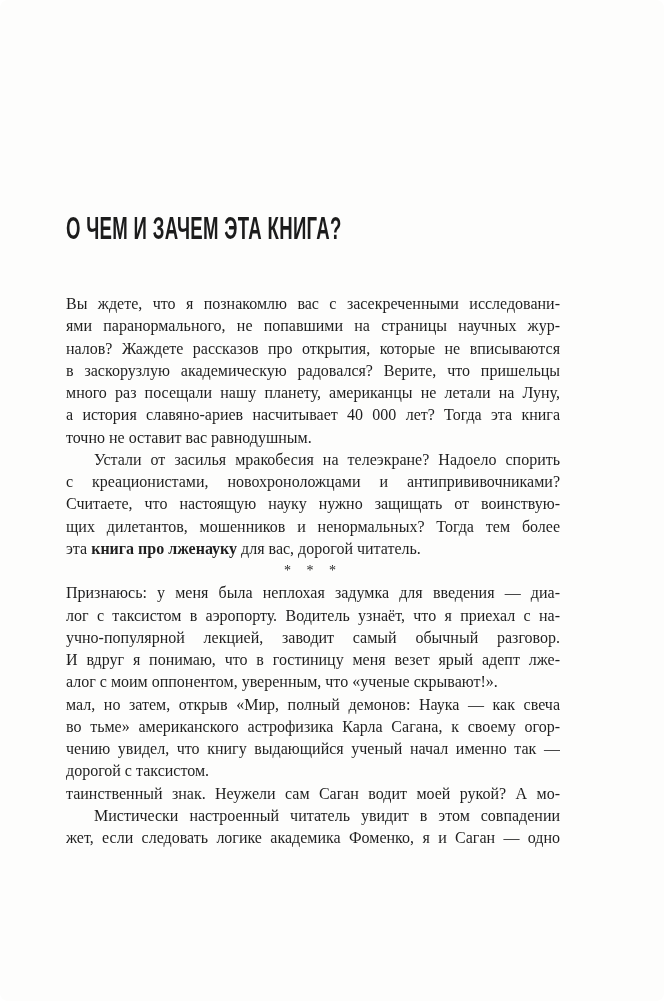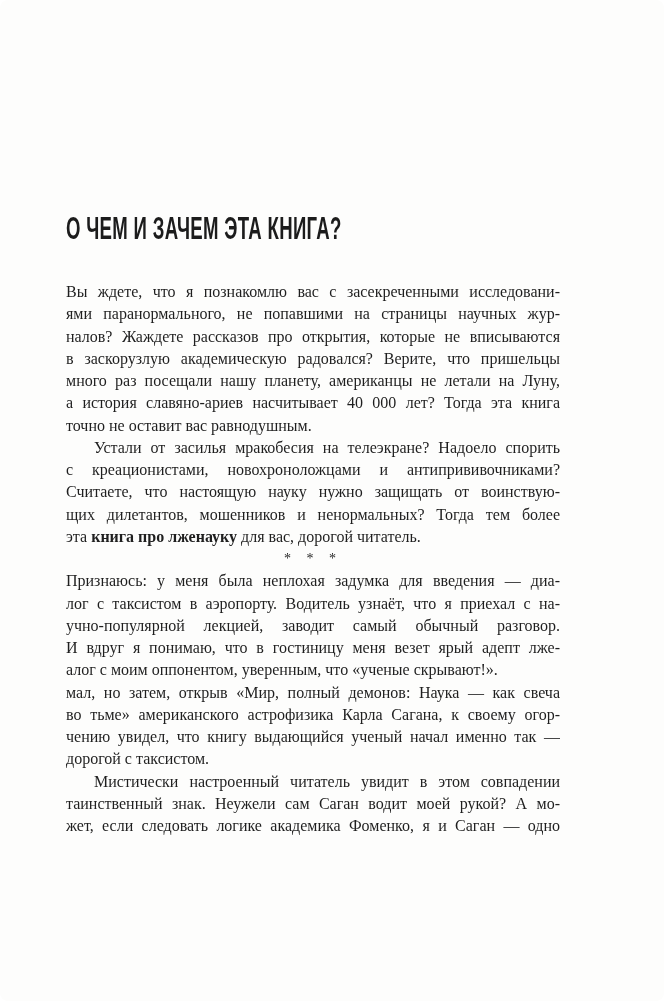--- a/index.html
+++ b/index.html
@@ -31,21 +31,21 @@
     line-height: 33px;
     color: #1c1c1c;
     white-space: nowrap;
     transform: scaleX(0.60);
     transform-origin: 0 0;
     letter-spacing: 0.5px;
   }
   .body-text {
     position: absolute;
     left: 66px;
-    top: 281px;
+    top: 293px;
     width: 494px;
   }
   .para { margin: 0; padding: 0; }
   .ln {
     font-size: 16px;
     line-height: 22.25px;
     height: 22.25px;
     overflow: hidden;
     text-align: justify;
     text-align-last: justify;
@@ -104,19 +104,19 @@
     </div>
 
     <div class="para">
       <div class="ln">мал, но затем, открыв «Мир, полный демонов: Наука — как свеча</div>
       <div class="ln">во тьме» американского астрофизика Карла Сагана, к своему огор-</div>
       <div class="ln">чению увидел, что книгу выдающийся ученый начал именно так —</div>
       <div class="ln last">дорогой с таксистом.</div>
     </div>
 
     <div class="para">
+      <div class="ln">таинственный знак. Неужели сам Саган водит моей рукой? А мо-</div>
       <div class="ln ind">Мистически настроенный читатель увидит в этом совпадении</div>
-      <div class="ln">таинственный знак. Неужели сам Саган водит моей рукой? А мо-</div>
       <div class="ln">жет, если следовать логике академика Фоменко, я и Саган — одно</div>
     </div>
 
   </div>
 </div>
 
 </body></html>

